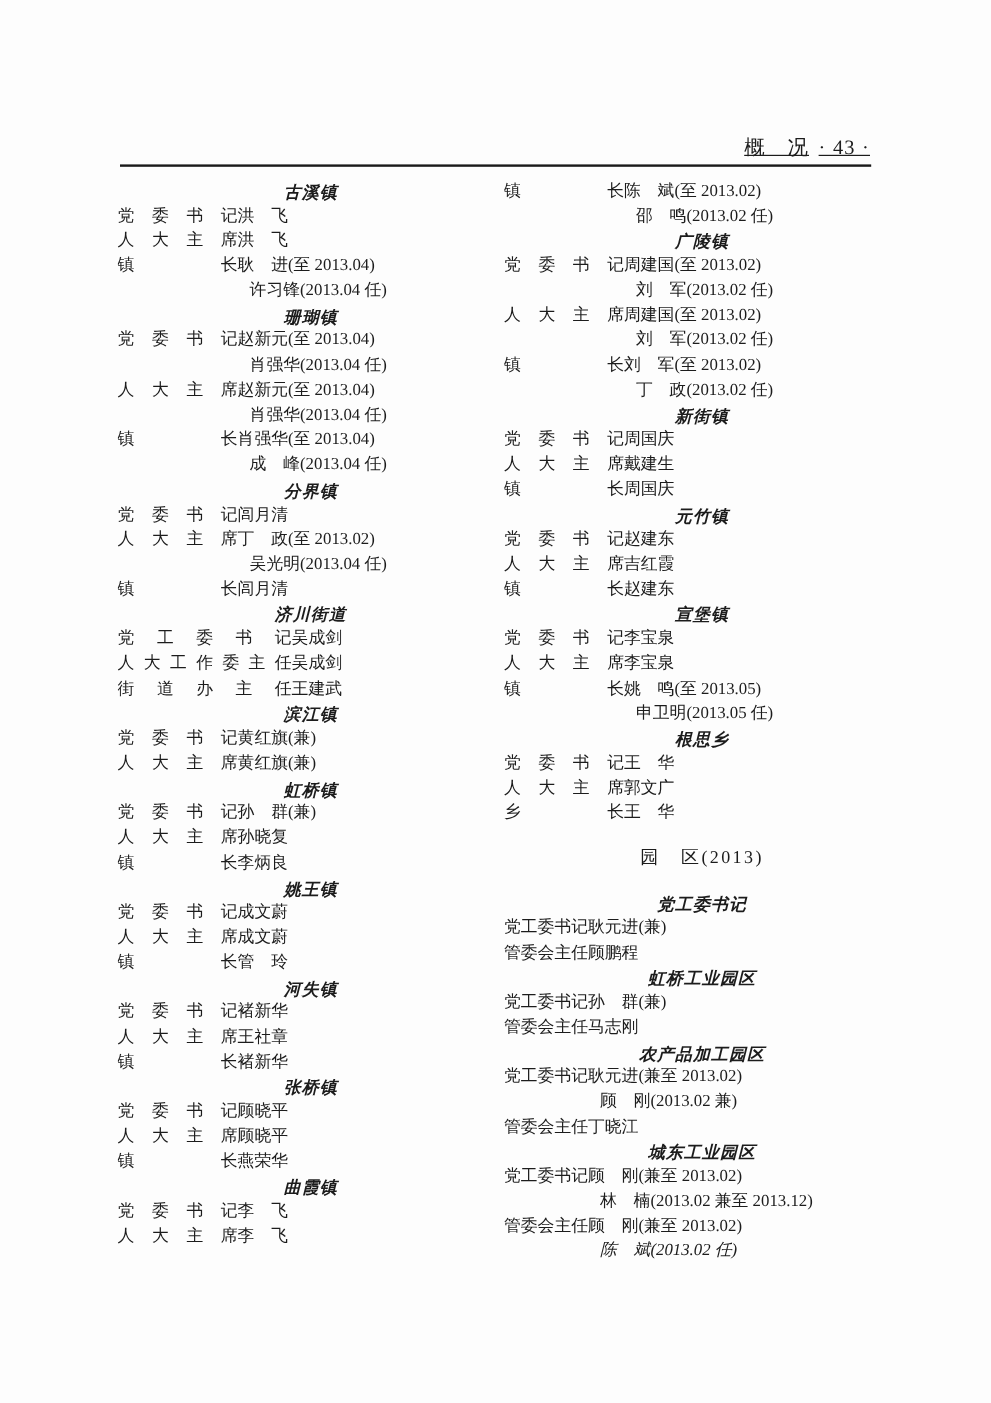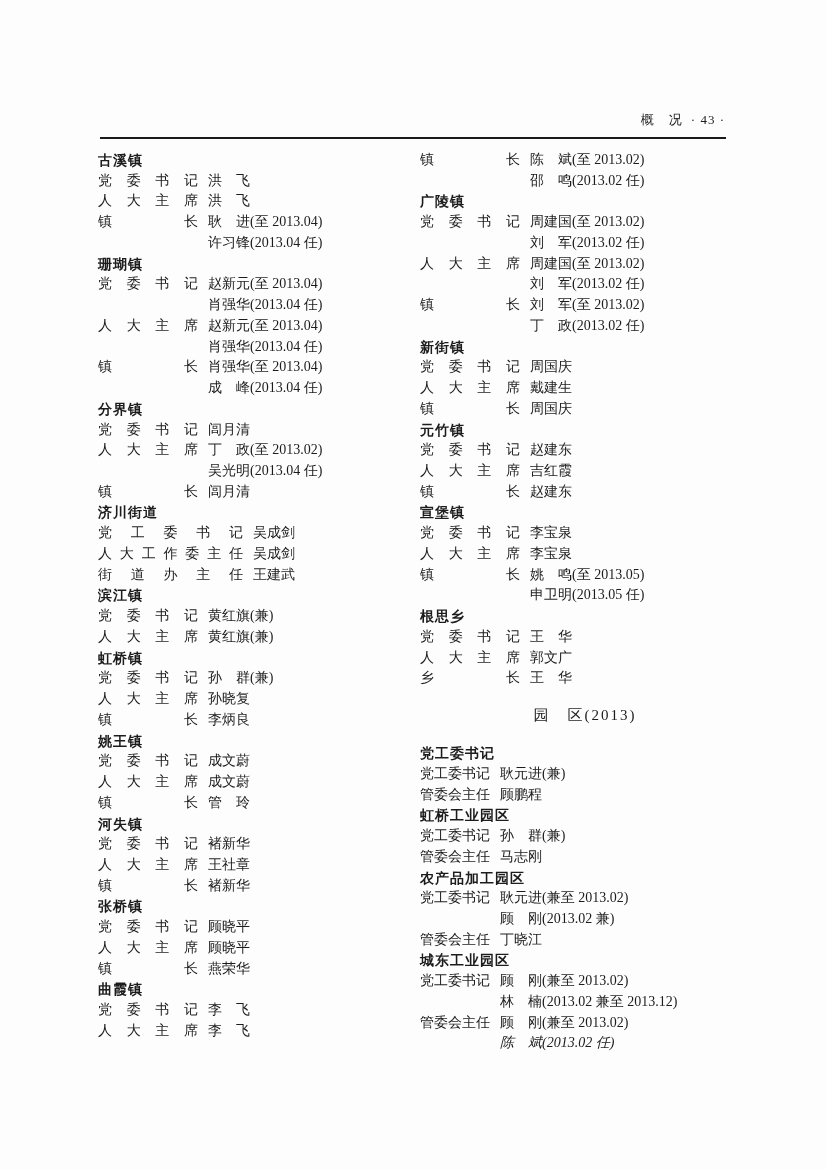--- a/index.html
+++ b/index.html
@@ -4,43 +4,45 @@
 <style>
   html,body{margin:0;padding:0;background:#e8e8e8;}
   .page{
     position:relative;width:826px;height:1169px;margin:0 auto;
     background:#fdfdfd;color:#1c1c1c;
     font-family:"Liberation Serif","DejaVu Serif",serif;
     overflow:hidden;
   }
   .running-head{
     position:absolute;left:100px;top:111px;width:625px;
-    text-align:right;font-size:13px;white-space:nowrap;
+    text-align:right;font-size:17px;white-space:nowrap;
     font-family:"Liberation Sans","DejaVu Sans",sans-serif;
     letter-spacing:1px;
+    text-decoration:underline;
   }
   .running-head .pgnum{margin-left:8px;font-family:"Liberation Serif","DejaVu Serif",serif;}
   .rule{position:absolute;left:100px;top:137px;width:626px;height:2px;background:#1a1a1a;}
   .col{position:absolute;top:150px;font-size:14px;}
   .col-left{left:98px;width:322px;}
   .col-right{left:420px;width:330px;}
   .entry{height:20.74px;line-height:20.74px;white-space:nowrap;}
   .heading{
-    font-weight:bold;
+    text-align:center;font-weight:bold;
     font-family:"Liberation Sans","DejaVu Sans",sans-serif;
     letter-spacing:1px;
+    font-style:italic;
   }
   .section-title{
     height:28px;line-height:28px;margin:12px 0 14px 0;
     font-size:15px;text-align:center;letter-spacing:2px;
   }
   .row .lbl{
     display:inline-block;vertical-align:top;
     text-align:justify;text-align-last:justify;
-    margin-right:10px;overflow:hidden;
+    overflow:hidden;
   }
   .row .lbl.tight{text-align:left;text-align-last:auto;}
   .row .val{display:inline;}
 </style>
 </head>
 <body>
 
 <div class="page">
   <div class="running-head">
     <span>概　况</span><span class="pgnum">· 43 ·</span>

